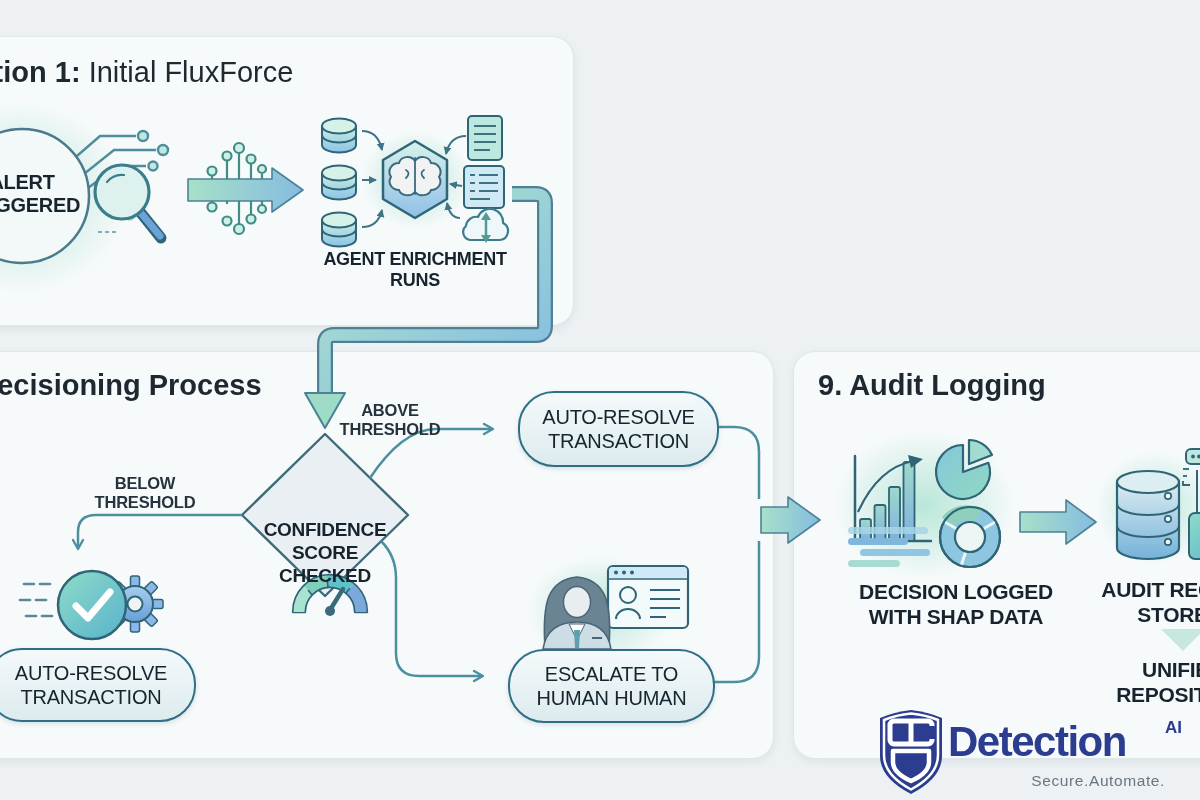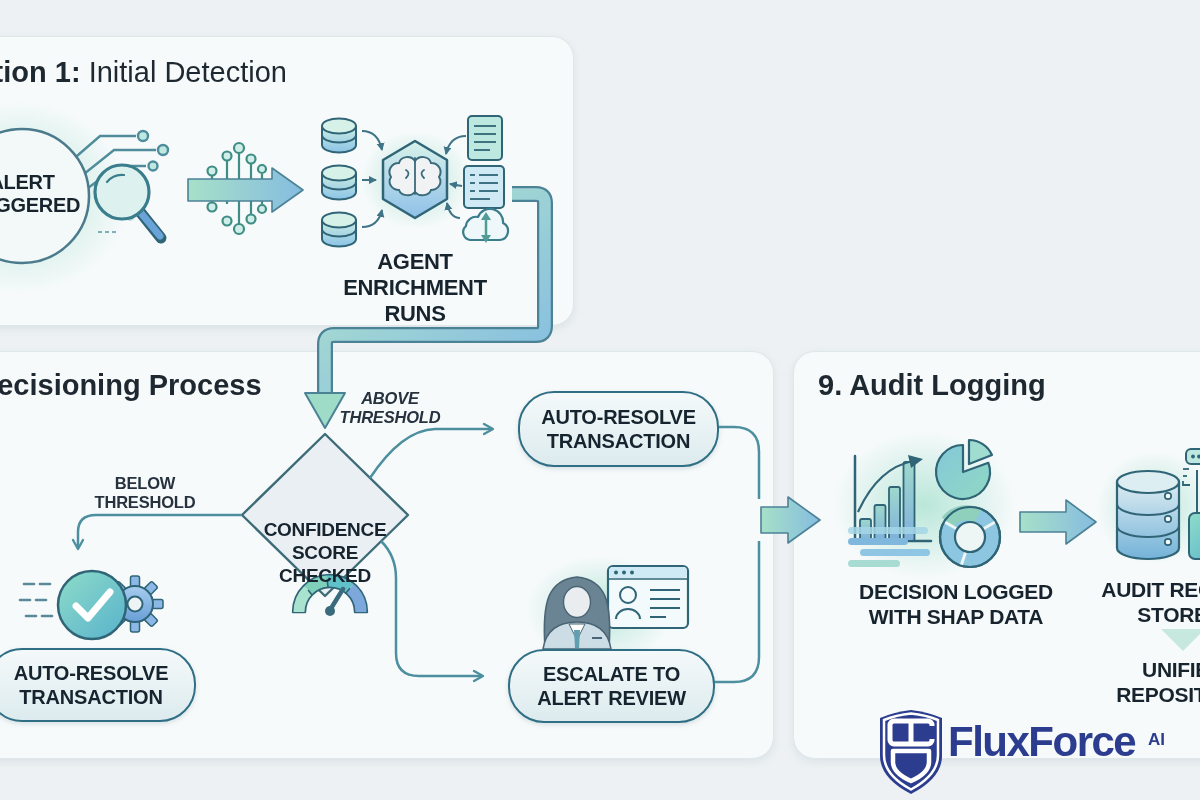--- a/index.html
+++ b/index.html
@@ -22,52 +22,52 @@
   }
   .lbl{
     position:absolute;z-index:10;text-align:center;white-space:pre-line;
     font-weight:600;color:#26333e;font-size:16.5px;line-height:1.18;letter-spacing:-.2px;
   }
   .flowbox{
     position:absolute;z-index:8;display:flex;align-items:center;justify-content:center;
     border:2.2px solid #2f6e84;border-radius:36px;
     background:linear-gradient(180deg,#f4f9fa 0%,#ddebee 100%);
     box-shadow:0 2px 5px rgba(120,150,160,.25);
-    font-weight:700;font-size:20px;color:#15242e;text-align:center;
+    font-weight:400;font-size:20px;color:#15242e;text-align:center;
     line-height:1.2;white-space:pre-line;letter-spacing:-.2px;
   }
   .glow{position:absolute;z-index:2;border-radius:50%;
     background:radial-gradient(closest-side,rgba(165,224,205,.75),rgba(165,224,205,0));}
   svg.overlay{position:absolute;left:0;top:0;z-index:5;}
   #brand{position:absolute;left:880px;top:704px;z-index:20;width:320px;height:96px;}
   #brand .bname{
     position:absolute;left:68px;top:14px;font-size:42px;font-weight:700;
     color:#2c3d8f;letter-spacing:-1.5px;white-space:nowrap;
   }
-  #brand .bai{position:absolute;left:268px;top:14px;font-size:17px;font-weight:700;color:#2c3d8f;margin-top:12px;}
+  #brand .bai{position:absolute;left:285px;top:14px;font-size:17px;font-weight:700;color:#2c3d8f;}
   #brand .btag{
     position:absolute;left:70px;top:68px;width:215px;text-align:right;
     font-size:15.5px;color:#69757f;letter-spacing:.6px;white-space:nowrap;
   }
 </style>
 </head>
 <body>
 
 <div class="panel" style="left:-70px;top:36px;width:642px;height:288px;"></div>
 <div class="panel" style="left:-70px;top:351px;width:842px;height:406px;"></div>
 <div class="panel" style="left:793px;top:351px;width:480px;height:406px;"></div>
 
 <div class="glow" style="left:-90px;top:100px;width:220px;height:195px;"></div>
 <div class="glow" style="left:360px;top:130px;width:112px;height:100px;"></div>
 <div class="glow" style="left:525px;top:555px;width:150px;height:110px;"></div>
 <div class="glow" style="left:832px;top:430px;width:185px;height:150px;"></div>
 <div class="glow" style="left:1095px;top:450px;width:120px;height:115px;"></div>
 
 <div class="stitle" style="left:-58px;top:56px;">
-  <b>Section 1:</b><span class="rest"> Initial Detection</span>
+  <b>Section 1:</b><span class="rest"> Initial FluxForce</span>
 </div>
 <div class="stitle" style="left:-56px;top:369px;">
   <b>2. Decisioning Process</b>
 </div>
 <div class="stitle" style="left:818px;top:369px;">
   <b>9. Audit Logging</b>
 </div>
 
 <svg class="overlay" width="1200" height="800" viewBox="0 0 1200 800">
   <defs>
@@ -378,55 +378,56 @@
     </g>
     <path d="M1197,470 L1197,513" stroke="#2f6577" stroke-width="2" fill="none"></path>
     <rect x="1189" y="513" width="42" height="46" rx="6" fill="url(#gCheckG)" stroke="#2f6577" stroke-width="2"></rect>
   </g>
 
   <polygon points="1161,629 1205,629 1183,651" fill="#c6e8de"></polygon>
 </svg>
 
 <div class="cap" style="left:-80px;top:171px;width:204px;font-size:20px;line-height:1.15;z-index:10;">ALERT
 TRIGGERED</div>
-<div class="cap" style="left:305px;top:249px;width:220px;font-size:22px;line-height:1.18;text-align:center;">AGENT ENRICHMENT
+<div class="cap" style="left:305px;top:249px;width:220px;font-size:18px;line-height:1.18;text-align:center;">AGENT ENRICHMENT
 RUNS</div>
 
 <div class="cap" style="left:245px;top:518px;width:160px;font-size:19px;line-height:1.22;">CONFIDENCE
 SCORE
 CHECKED</div>
-<div class="lbl" style="left:330px;top:389px;width:120px;font-style:italic;">ABOVE
+<div class="lbl" style="left:330px;top:401px;width:120px;">ABOVE
 THRESHOLD</div>
 <div class="lbl" style="left:85px;top:474px;width:120px;">BELOW
 THRESHOLD</div>
 
 <div class="flowbox" style="left:518px;top:391px;width:197px;height:72px;">
   <span>AUTO-RESOLVE
 TRANSACTION</span>
 </div>
 <div class="flowbox" style="left:-14px;top:648px;width:206px;height:70px;">
   <span>AUTO-RESOLVE
 TRANSACTION</span>
 </div>
 <div class="flowbox" style="left:508px;top:649px;width:203px;height:70px;">
   <span>ESCALATE TO
-ALERT REVIEW</span>
+HUMAN HUMAN</span>
 </div>
 
 <div class="cap" style="left:822px;top:579px;width:200px;font-size:21px;line-height:1.2;margin-left:34px;">DECISION LOGGED
 WITH SHAP DATA</div>
 <div class="cap" style="left:1080px;top:577px;width:200px;font-size:21px;line-height:1.2;">AUDIT RECORD
 STORED</div>
 <div class="cap" style="left:1083px;top:657px;width:200px;font-size:21px;line-height:1.2;">UNIFIED
 REPOSITORY</div>
 
 <div id="brand">
   <svg width="62" height="84" viewBox="0 0 62 84" style="position:absolute;left:0;top:6px;">
     <path d="M0,8 Q14,2 31,0 Q48,2 62,8 L62,46 Q62,68 31,84 Q0,68 0,46 Z" fill="#2c3d8f"></path>
     <path d="M4,10 Q16,5 31,3.5 Q46,5 58,10 L58,45 Q58,65 31,79.5 Q4,65 4,45 Z" fill="none" stroke="#ffffff" stroke-width="2.5"></path>
     <rect x="10" y="11" width="42" height="23" rx="4" fill="none" stroke="#ffffff" stroke-width="5"></rect>
     <line x1="31" y1="11" x2="31" y2="34" stroke="#ffffff" stroke-width="5"></line>
     <rect x="44" y="16" width="12" height="13" fill="#2c3d8f"></rect>
     <path d="M13,41 L49,41 L49,52 Q49,63 31,71 Q13,63 13,52 Z" fill="#2c3d8f" stroke="#ffffff" stroke-width="4.5" stroke-linejoin="round"></path>
   </svg>
-  <div class="bname">FluxForce</div>
+  <div class="bname">Detection</div>
   <div class="bai">AI</div>
+  <div class="btag">Secure.Automate.</div>
 </div>
 
 </body></html>

